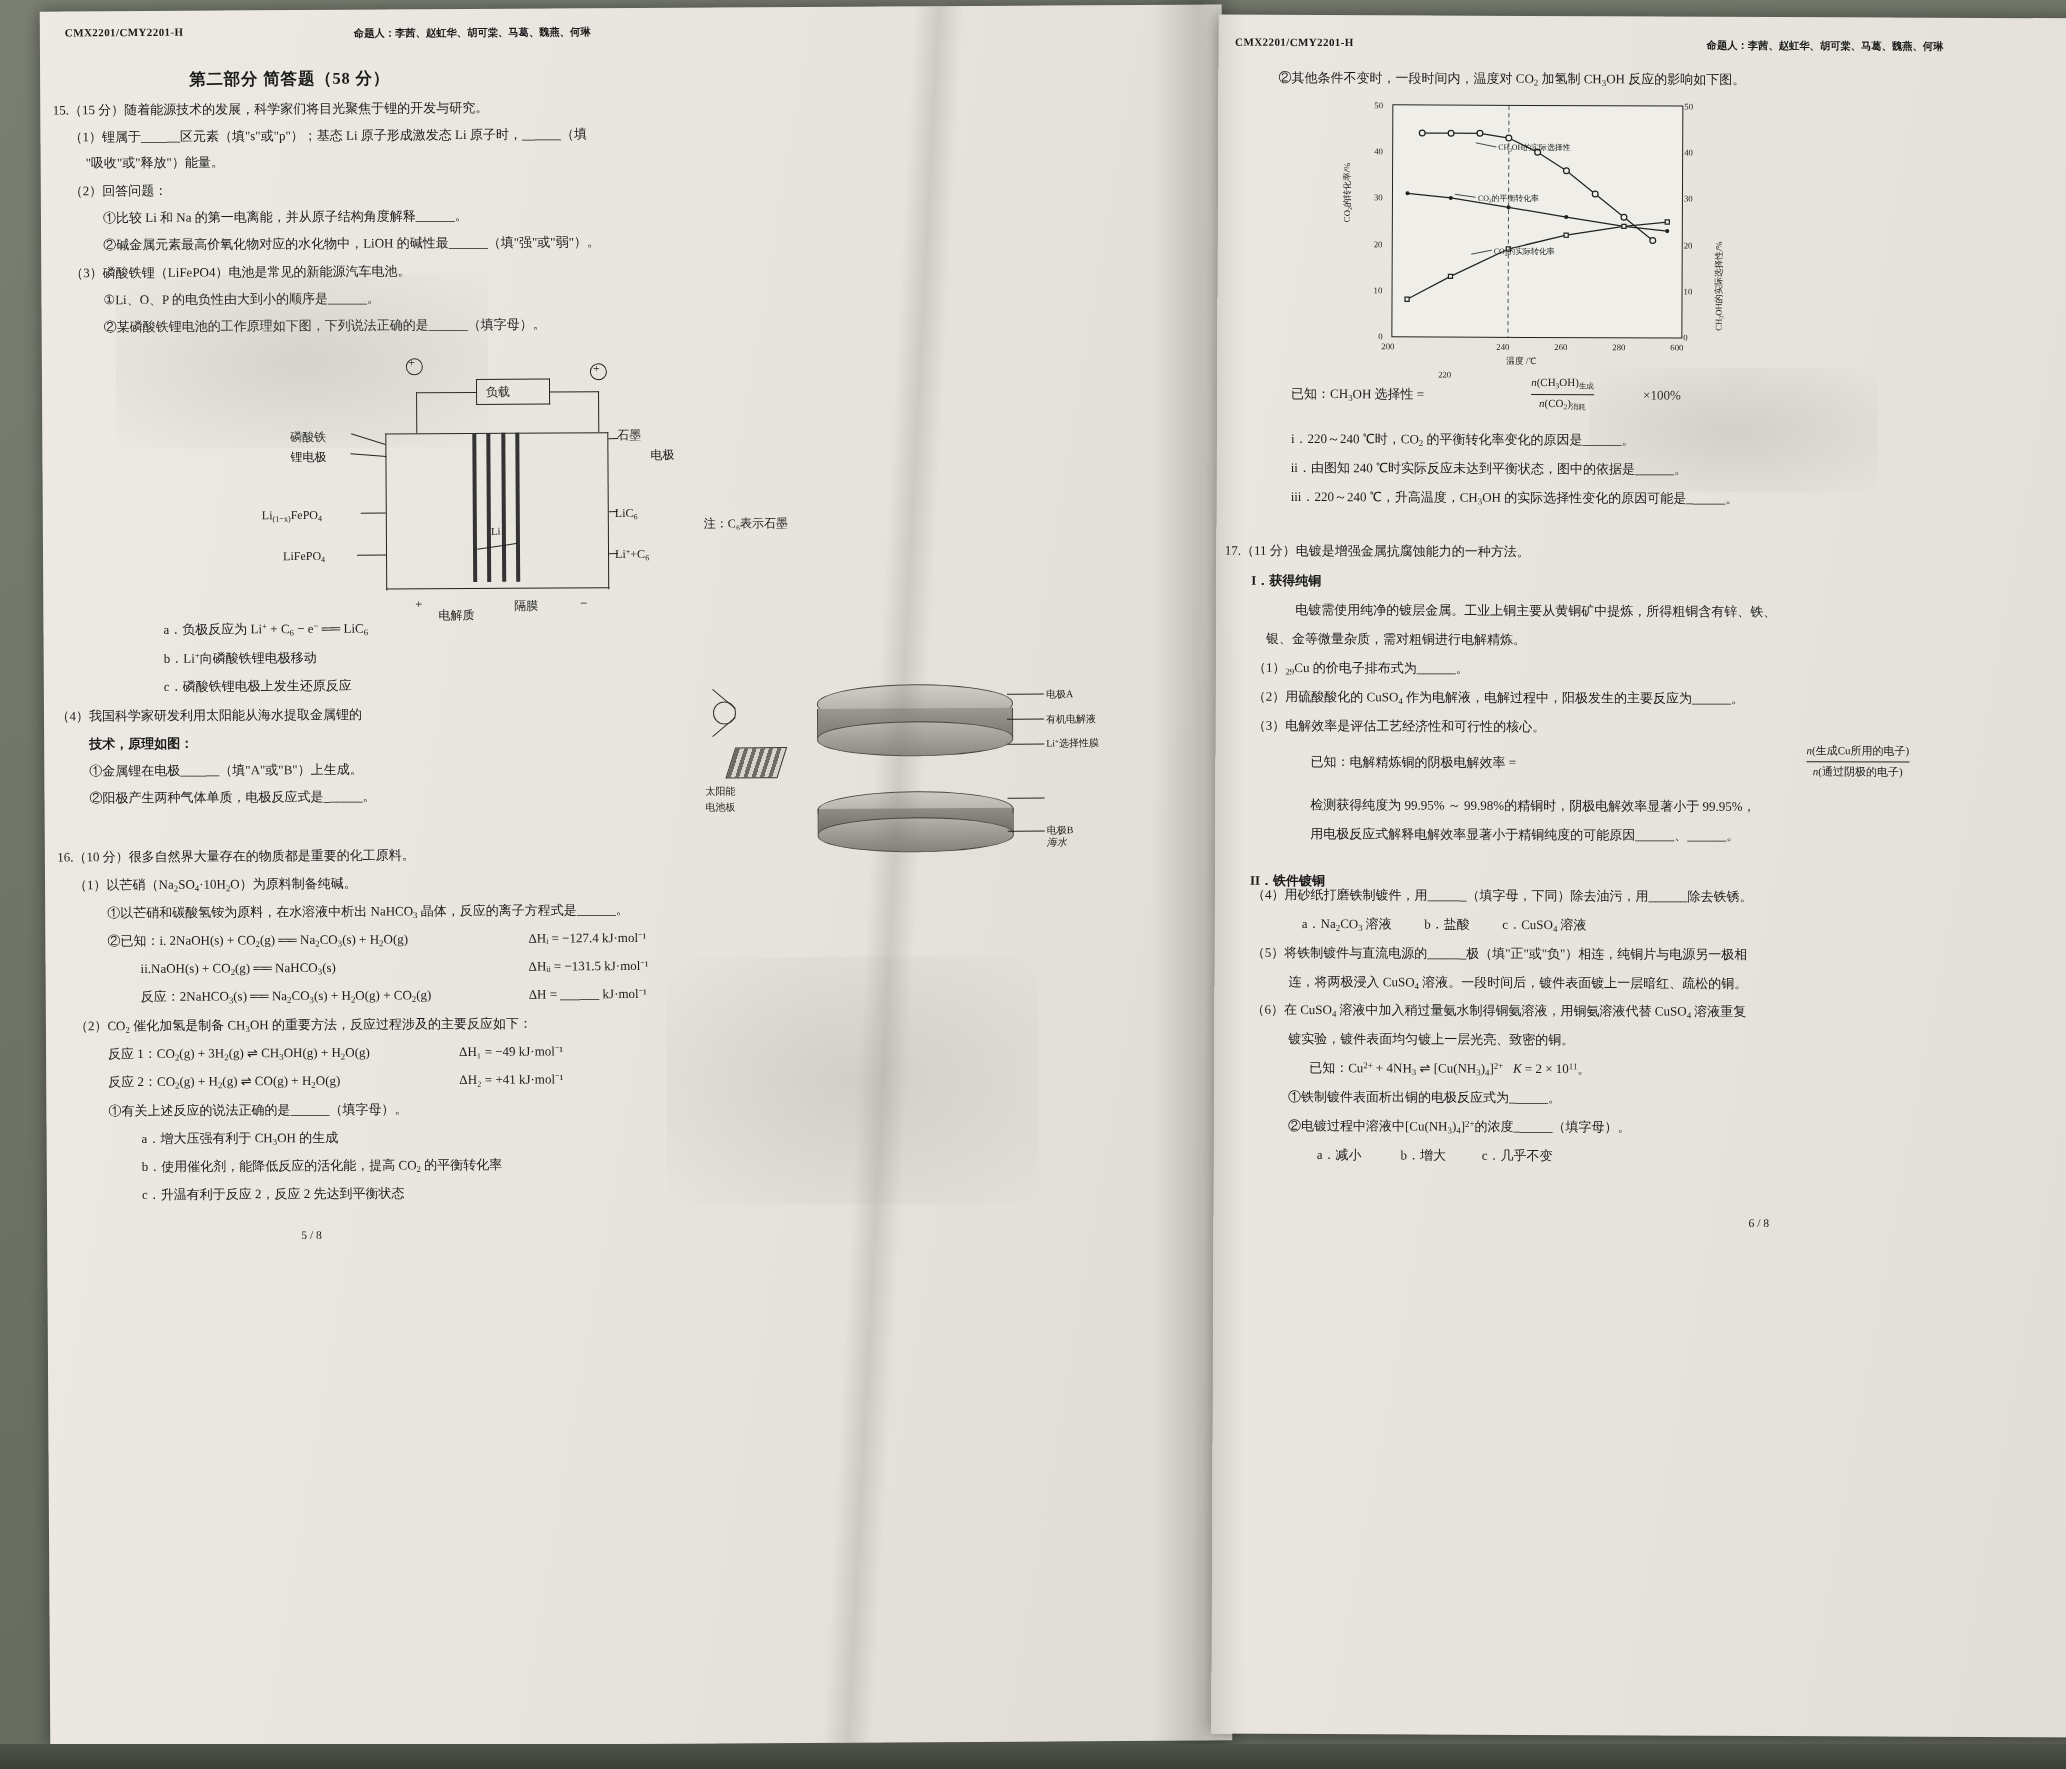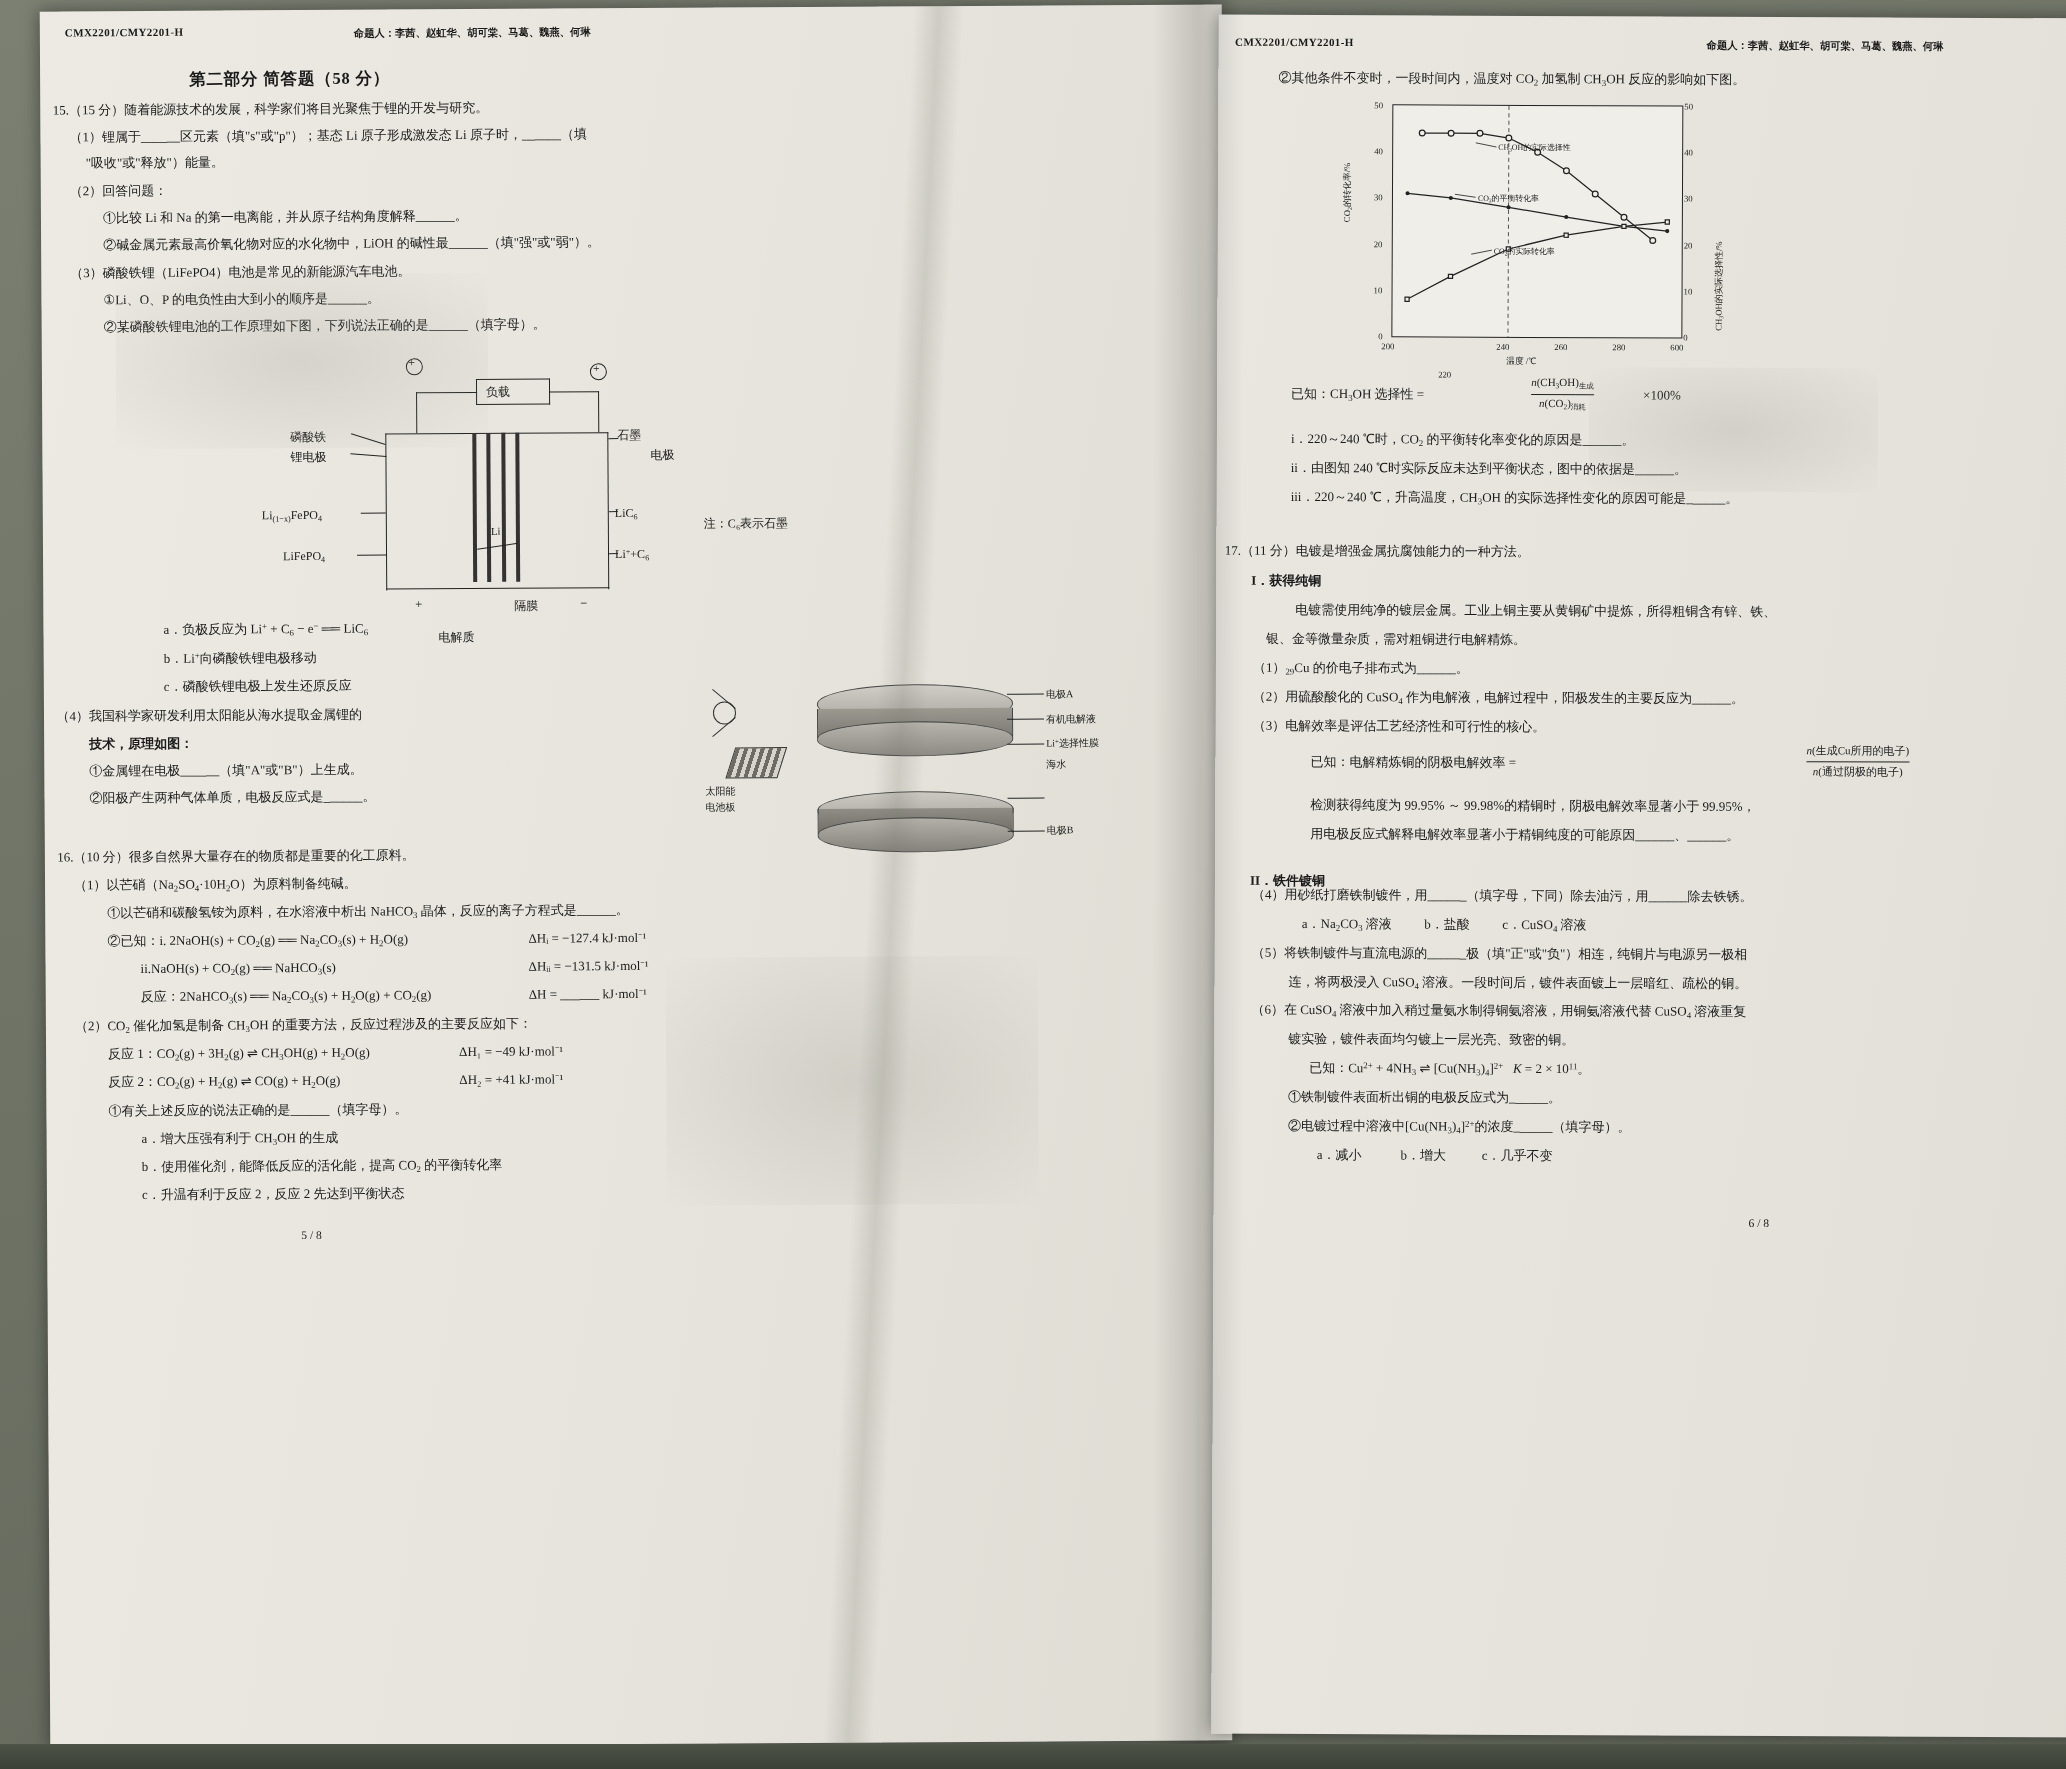--- a/index.html
+++ b/index.html
@@ -181,21 +181,21 @@
       <div class="lbl" style="left:572px; top:498px;">LiC<sub>6</sub></div>
       <div class="box-line" style="left:566px; top:503px; width:9px; height:0.8px;"></div>
       <div class="lbl" style="left:572px; top:539px;">Li<sup>+</sup>+C<sub>6</sub></div>
       <div class="box-line" style="left:566px; top:545px; width:9px; height:0.8px;"></div>
 
       <div class="lbl" style="left:448px; top:516px; font-size:10.7px;">Li</div>
       <div class="box-line" style="left:434px; top:537px; width:41px; height:0.8px; transform:rotate(-8deg);"></div>
 
       <div class="lbl" style="left:372px; top:588px; font-size:12.4px;">+</div>
       <div class="lbl" style="left:537px; top:588px; font-size:12.4px;">−</div>
-      <div class="lbl" style="left:395px; top:620px;font-family:Liberation Serif, serif;">电解质</div>
+      <div class="lbl" style="left:395px; top:598px;font-family:Liberation Serif, serif;">电解质</div>
       <div class="lbl" style="left:471px; top:589px;">隔膜</div>
       <div class="lbl" style="left:661px; top:508px;">注：C₆表示石墨</div>
     </div>
 
     <div class="ln" style="left:120px; top:612px;">a．负极反应为 Li<sup>+</sup> + C<sub>6</sub> − e<sup>−</sup> ══ LiC<sub>6</sub></div>
     <div class="ln" style="left:120px; top:641px;">b．Li<sup>+</sup>向磷酸铁锂电极移动</div>
     <div class="ln" style="left:120px; top:669px;">c．磷酸铁锂电极上发生还原反应</div>
 
     <div class="ln" style="left:12.4px; top:698px;">（4）我国科学家研发利用太阳能从海水提取金属锂的</div>
     <div class="ln" style="left:45px; top:726px;font-weight:bold;">技术，原理如图：</div>
@@ -217,21 +217,21 @@
       <div style="position:absolute;left:686px;top:740px;width:50px;height:29px;background:repeating-linear-gradient(90deg,#6d6b64 0 4.1px,#d6d4cc 4.1px 8.3px);border:1.2px solid #333;transform:skewX(-18deg);"></div>
       <div class="lbl sm" style="left:661px; top:777px;">太阳能</div>
       <div class="lbl sm" style="left:661px; top:793px;">电池板</div>
       <div class="box-line" style="left:963px; top:688px; width:37px; height:0.8px;"></div>
       <div class="lbl sm" style="left:1002px; top:682px;">电极A</div>
       <div class="box-line" style="left:963px; top:713px; width:37px; height:0.8px;"></div>
       <div class="lbl sm" style="left:1002px; top:707px;">有机电解液</div>
       <div class="box-line" style="left:963px; top:738px; width:37px; height:0.8px;"></div>
       <div class="lbl sm" style="left:1002px; top:731px;">Li<sup>+</sup>选择性膜</div>
       <div class="box-line" style="left:963px; top:792px; width:37px; height:0.8px;"></div>
-      <div class="lbl sm" style="left:1002px; top:752px;">海水</div>
+      <div class="lbl sm" style="left:1002px; top:830px;font-style:italic;">海水</div>
       <div class="box-line" style="left:963px; top:825px; width:37px; height:0.8px;"></div>
       <div class="lbl sm" style="left:1002px; top:818px;">电极B</div>
     </div>
 
     <div class="ln" style="left:12.4px; top:839px;">16.（10 分）很多自然界大量存在的物质都是重要的化工原料。</div>
     <div class="ln" style="left:29px; top:867px;">（1）以芒硝（Na<sub>2</sub>SO<sub>4</sub>·10H<sub>2</sub>O）为原料制备纯碱。</div>
     <div class="ln" style="left:62px; top:895px;">①以芒硝和碳酸氢铵为原料，在水溶液中析出 NaHCO<sub>3</sub> 晶体，反应的离子方程式是______。</div>
     <div class="ln" style="left:62px; top:923px;">②已知：i. 2NaOH(s) + CO<sub>2</sub>(g) ══ Na<sub>2</sub>CO<sub>3</sub>(s) + H<sub>2</sub>O(g)</div>
     <div class="ln" style="left:483px; top:923px;">ΔHᵢ = −127.4 kJ·mol⁻¹</div>
     <div class="ln" style="left:95px; top:951px;">ii.NaOH(s) + CO<sub>2</sub>(g) ══ NaHCO<sub>3</sub>(s)</div>

